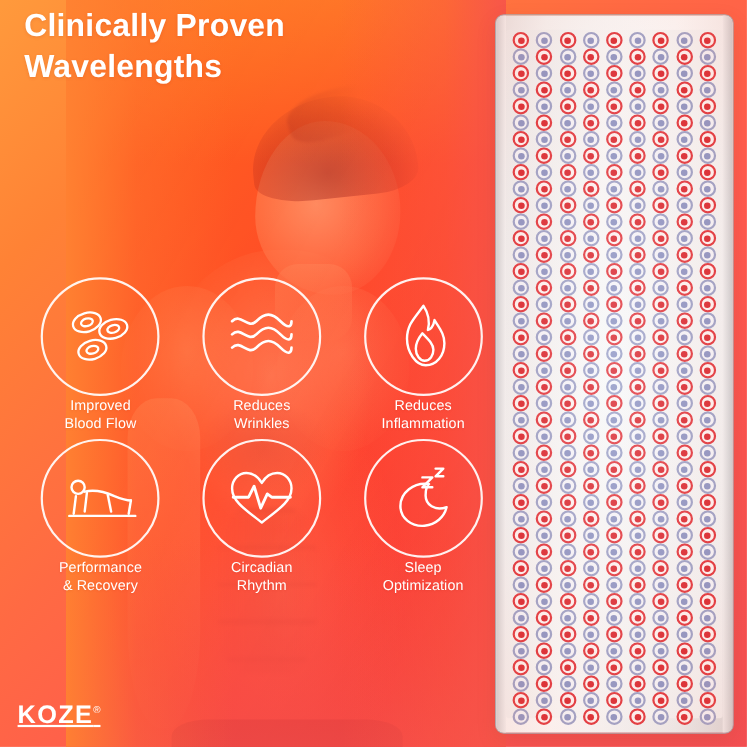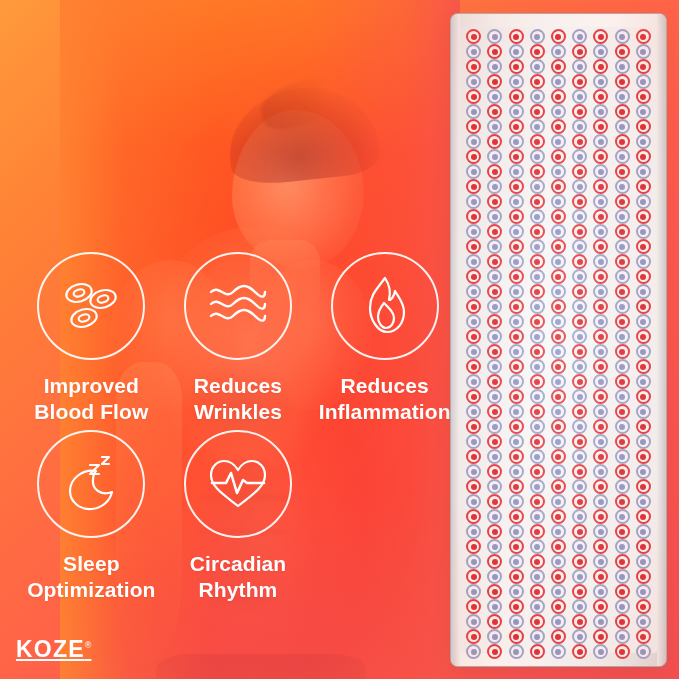--- a/index.html
+++ b/index.html
@@ -184,23 +184,23 @@
     height: 104px;
     margin: 0 auto;
     border: 2px solid rgba(255,255,255,0.92);
     border-radius: 50%;
     display: flex;
     align-items: center;
     justify-content: center;
   }
   .circle svg { display: block; }
   .benefit-label {
-    margin-top: 13px;
-    font-size: 21px;
-    font-weight: bold;
+    margin-top: 1px;
+    font-size: 13px;
+    font-weight: normal;
     line-height: 1.22;
     letter-spacing: 0.1px;
     white-space: pre-line;
     text-shadow: 0 1px 2px rgba(160,45,30,0.15);
   }
 
   
   .brand {
     position: absolute;
     left: 16px;
@@ -310,20 +310,21 @@
       <div class="neck"></div>
       <div class="head"></div>
       <div class="hair"></div>
       <div class="hair-spike"></div>
       <div class="shorts"></div>
     </div>
     <div class="photo-overlay"></div>
     <div class="photo-fade"></div>
   </div>
 
+  <div class="headline"><span>Clinically Proven</span><br><span>Wavelengths</span></div>
 
   <div class="benefits">
 
     <div class="benefit">
       <div class="circle">
         <span>
           <svg width="64" height="58" viewBox="0 0 64 58" fill="none" stroke="#ffffff" stroke-width="2.1">
             <ellipse cx="20" cy="16" rx="13" ry="8.5" transform="rotate(-16 20 16)"></ellipse>
             <ellipse cx="20" cy="16" rx="5.5" ry="3.4" transform="rotate(-16 20 16)"></ellipse>
             <ellipse cx="44" cy="22" rx="13" ry="8.5" transform="rotate(-16 44 22)"></ellipse>
@@ -357,48 +358,65 @@
           <svg width="50" height="62" viewBox="0 0 50 62" fill="none" stroke="#ffffff" stroke-width="2.2" stroke-linejoin="round">
             <path d="M25 3 C17 14, 10 20, 10 33 C10 45, 18 57, 27 57 C37 57, 44 48, 44 37 C44 28, 39 23, 35 16 C34 22, 31 25, 29 25 C31 17, 29 9, 25 3 Z"></path>
             <path d="M24 28 C20 33, 18 37, 18 42 C18 48, 22 53, 26 53 C31 53, 34 48, 34 43 C34 38, 30 34, 24 28 Z"></path>
           </svg>
         </span>
       </div>
       <div class="benefit-label">Reduces
 Inflammation</div>
     </div>
 
+    <div class="benefit">
+      <div class="circle">
+        <span>
+          <svg width="68" height="48" viewBox="0 0 68 48" fill="none" stroke="#ffffff" stroke-width="2.2" stroke-linecap="round" stroke-linejoin="round">
+            <circle cx="14" cy="14" r="6"></circle>
+            <path d="M20 18 C28 16, 38 18, 47 22 C52 24, 57 26, 62 26"></path>
+            <path d="M22 19 L20 36"></path>
+            <path d="M41 21 L44 36"></path>
+            <path d="M62 26 L60 38"></path>
+            <path d="M12 22 L10 38"></path>
+            <path d="M6 40 L66 40"></path>
+          </svg>
+        </span>
+      </div>
+      <div class="benefit-label">Performance
+&amp; Recovery</div>
+    </div>
+
+    <div class="benefit">
+      <div class="circle">
+        <span>
+          <svg width="64" height="56" viewBox="0 0 64 56" fill="none" stroke="#ffffff" stroke-width="2.2" stroke-linecap="round" stroke-linejoin="round">
+            <path d="M32 50 C18 39, 5 31, 5 19 C5 11, 11 5, 18 5 C24 5, 29 9, 32 14 C35 9, 40 5, 46 5 C53 5, 59 11, 59 19 C59 31, 46 39, 32 50 Z"></path>
+            <path d="M6 27 L20 27 L25 17 L31 37 L37 24 L41 27 L58 27" stroke-width="2.6"></path>
+          </svg>
+        </span>
+      </div>
+      <div class="benefit-label">Circadian
+Rhythm</div>
+    </div>
 
     <div class="benefit">
       <div class="circle">
         <span>
           <svg width="62" height="58" viewBox="0 0 62 58" fill="none" stroke="#ffffff" stroke-width="2.2" stroke-linecap="round" stroke-linejoin="round">
             <path d="M36 16 C22 14, 10 24, 10 36 C10 47, 20 55, 32 54 C42 53, 50 46, 52 37 C42 41, 32 35, 33 25 C33 21, 34 18, 36 16 Z"></path>
             <path d="M30 10 L39 10 L30 19 L39 19"></path>
             <path d="M42 2 L49 2 L42 9 L49 9"></path>
           </svg>
         </span>
       </div>
       <div class="benefit-label">Sleep
 Optimization</div>
     </div>
 
-    <div class="benefit">
-      <div class="circle">
-        <span>
-          <svg width="64" height="56" viewBox="0 0 64 56" fill="none" stroke="#ffffff" stroke-width="2.2" stroke-linecap="round" stroke-linejoin="round">
-            <path d="M32 50 C18 39, 5 31, 5 19 C5 11, 11 5, 18 5 C24 5, 29 9, 32 14 C35 9, 40 5, 46 5 C53 5, 59 11, 59 19 C59 31, 46 39, 32 50 Z"></path>
-            <path d="M6 27 L20 27 L25 17 L31 37 L37 24 L41 27 L58 27" stroke-width="2.6"></path>
-          </svg>
-        </span>
-      </div>
-      <div class="benefit-label">Circadian
-Rhythm</div>
-    </div>
-
   </div>
 
   <div class="brand"><span>KOZE</span><span class="tm">®</span></div>
 
   <div class="device">
     <div class="device-face">
       <div class="led-grid" id="led-grid">
           <div class="led red"></div>
           <div class="led nir"></div>
           <div class="led red"></div>

